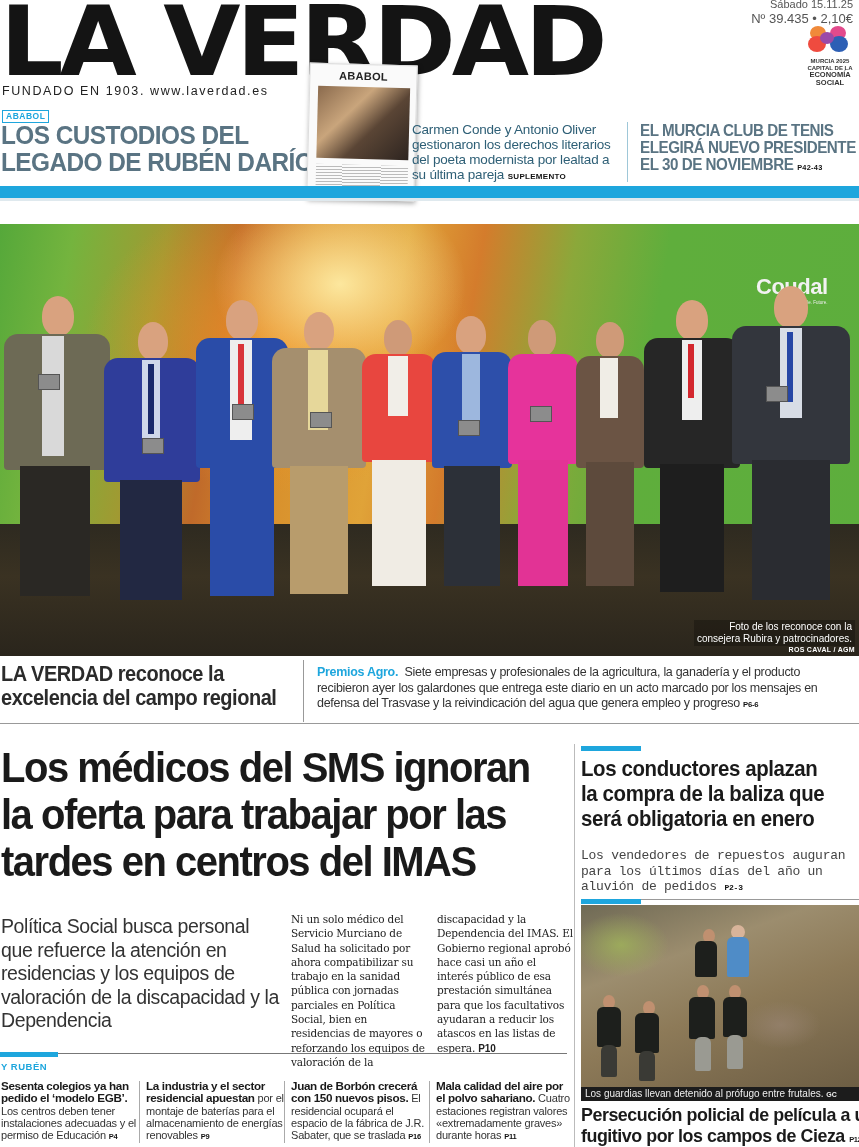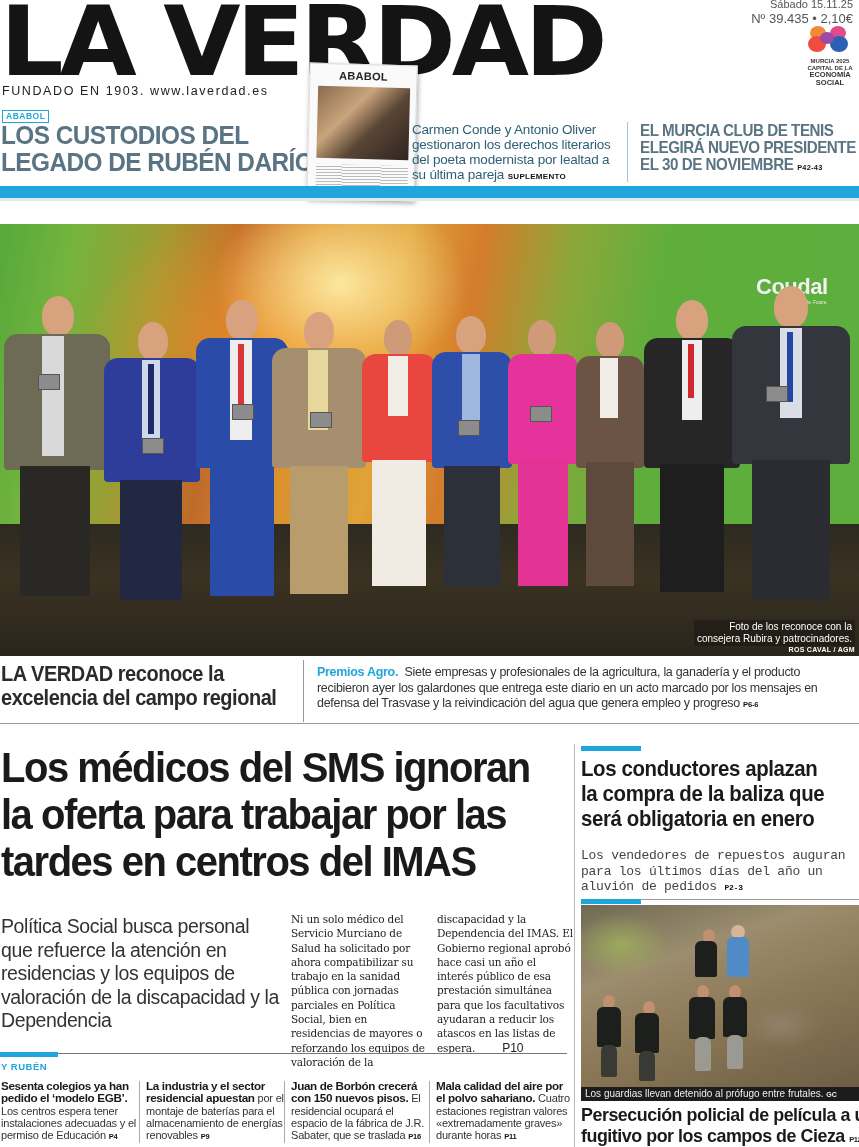--- a/index.html
+++ b/index.html
@@ -57,21 +57,21 @@
   #premios-divider { left:303px; top:660px; width:1px; height:62px; background:#999; }
   #premios-text { left:317px; top:664px; width:540px; font-size:13px; line-height:15.5px; color:#333; letter-spacing:-0.3px; transform:scaleX(0.96); transform-origin:left top; }
   #premios-text .lead { color:#1ea6dd; font-weight:bold; }
   #premios-text .pg { font-size:8px; font-weight:bold; color:#111; }
   #rule-1 { left:0; top:723px; width:859px; height:1px; background:#999; }
 
   
   #lead-headline { left:1px; top:744px; width:575px; font-weight:bold; font-size:43px; line-height:47px; letter-spacing:-1.6px; color:#1a1a1a; transform:scaleX(0.93); transform-origin:left top; white-space:nowrap; }
   #lead-deck { left:1px; top:915px; width:280px; font-size:19.5px; line-height:23.5px; color:#333; letter-spacing:-0.4px; }
   #lead-body { left:291px; top:912px; width:282px; font-family:"DejaVu Serif", serif; font-size:10.5px; line-height:14.3px; color:#222; column-count:2; column-gap:10px; text-align:left; letter-spacing:-0.15px; }
-  #lead-body .pg { font-family:"Liberation Sans", sans-serif; font-weight:normal; font-size:12px;margin-left:24px; }
+  #lead-body .pg { font-family:"Liberation Sans", sans-serif; font-weight:bold; font-size:10px; }
   #col-divider { left:574px; top:744px; width:1px; height:403px; background:#bbb; }
 
   
   #right-accent-1 { left:581px; top:746px; width:60px; height:5px; background:#1ea6dd; }
   #right-headline { left:581px; top:757px; width:278px; font-weight:bold; font-size:21.5px; line-height:25px; color:#1a1a1a; letter-spacing:-0.4px; transform:scaleX(0.95); transform-origin:left top; white-space:nowrap; }
   #right-deck { left:581px; top:848px; width:278px; font-size:13px; line-height:15.5px; color:#444; letter-spacing:-0.25px;font-family:Liberation Mono, monospace; }
   #right-deck .pg { font-size:8px; font-weight:bold; color:#111; }
   #right-rule { left:581px; top:899px; width:278px; height:1px; background:#999; }
   #right-accent-2 { left:581px; top:899px; width:60px; height:5px; background:#1ea6dd; }
   #right-photo { left:581px; top:905px; width:278px; height:183px; overflow:hidden;
@@ -286,21 +286,21 @@
 </div>
 <div class="abs" id="watermark">
 </div>
 
 <div class="abs" id="ademas-rule"></div>
 <div class="abs" id="ademas-accent"></div>
 <div class="abs" id="ademas-label">Y RUBÉN</div>
 
 <div class="brief" style="left:1px;">
   <span class="bt">Sesenta colegios ya han pedido el ‘modelo EGB’.</span>
-  <span>Los centros espera tener instalaciones adecuadas y el permiso de Educación</span>
+  <span>Los centros deben tener instalaciones adecuadas y el permiso de Educación</span>
   <span class="pg">P4</span>
 </div>
 <div class="brief-div" style="left:139px;"></div>
 <div class="brief" style="left:146px;">
   <span class="bt">La industria y el sector residencial apuestan</span>
   <span>por el montaje de baterías para el almacenamiento de energías renovables</span>
   <span class="pg">P9</span>
 </div>
 <div class="brief-div" style="left:284px;"></div>
 <div class="brief" style="left:291px;">

